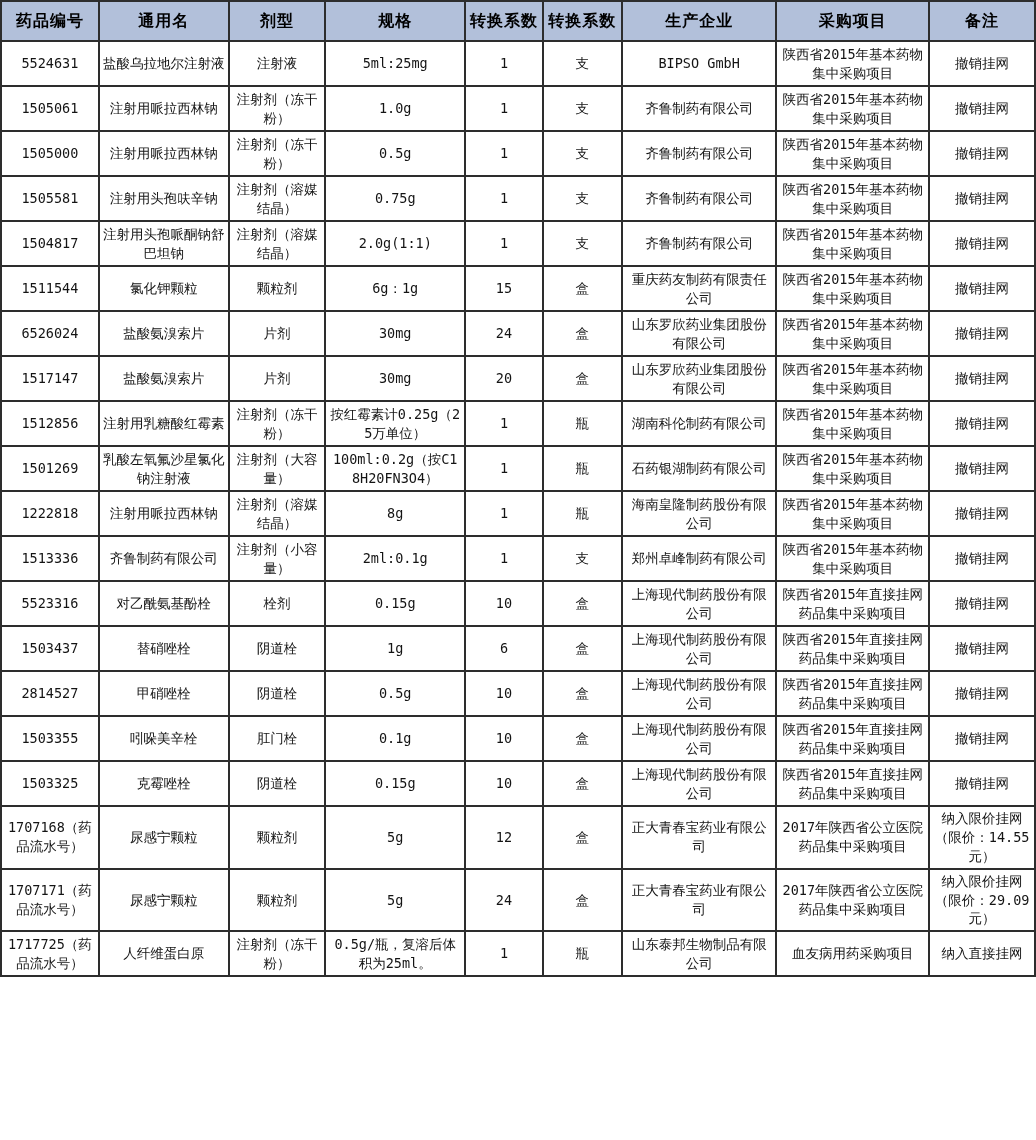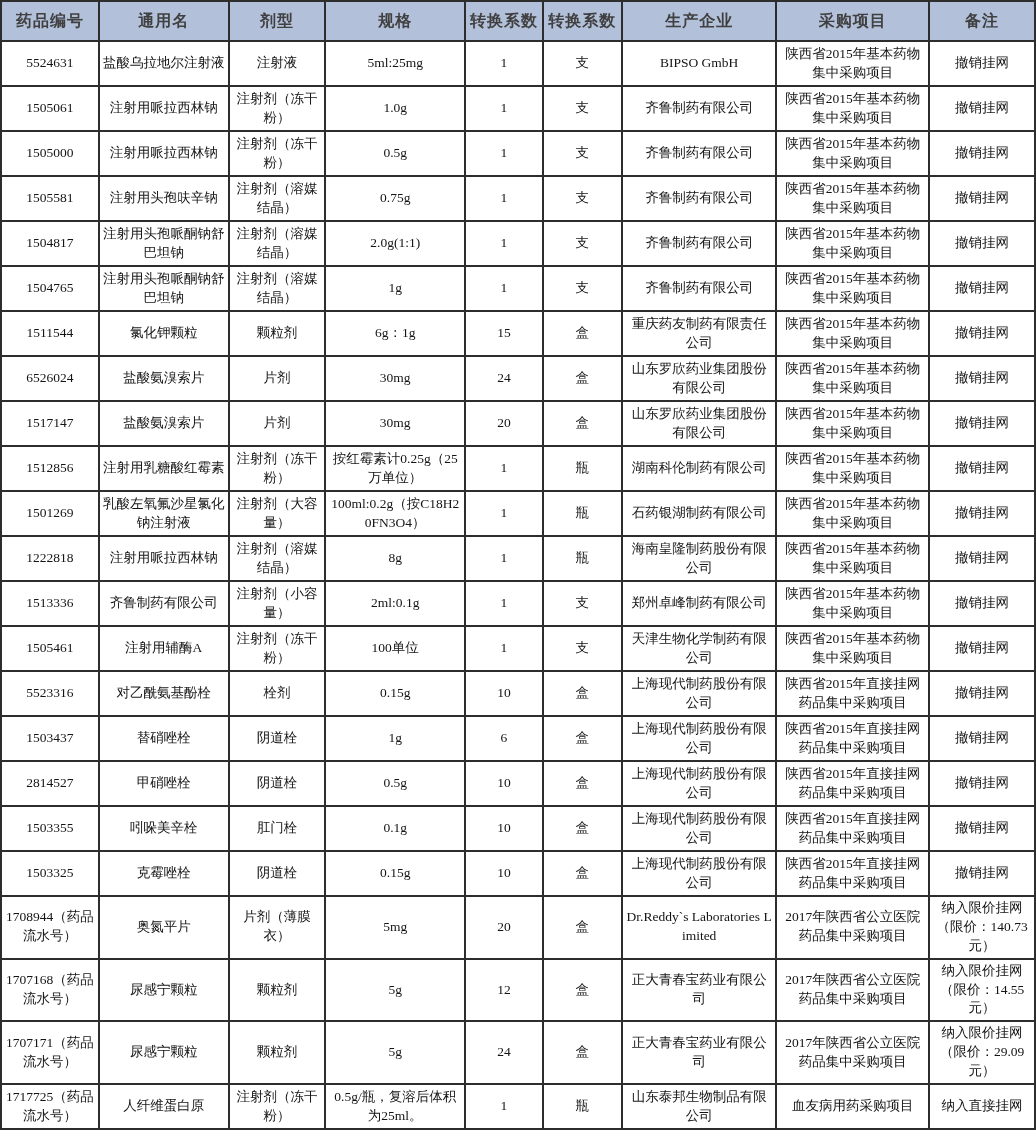--- a/index.html
+++ b/index.html
@@ -26,29 +26,28 @@
     text-align: center;
     vertical-align: middle;
     padding: 2px 3px;
     color: #141414;
     font-size: 13.5px;
     line-height: 1.4;
     word-break: break-all;
   }
   table.drug-table th {
     background: #b2c0da;
-    color: #404040;
+    color: #000000;
     font-size: 16px;
     font-weight: bold;
     height: 34px;
     letter-spacing: 1px;
   }
   table.drug-table tbody tr {
     height: 45px;
-    font-family: Liberation Serif, serif;
   }
   
   col.c-id      { width: 9.46%; }
   col.c-name    { width: 12.55%; }
   col.c-form    { width: 9.36%; }
   col.c-spec    { width: 13.51%; }
   col.c-factor  { width: 7.53%; }
   col.c-unit    { width: 7.63%; }
   col.c-maker   { width: 14.96%; }
   col.c-project { width: 14.77%; }
@@ -133,31 +132,20 @@
           <td>注射用头孢哌酮钠舒巴坦钠</td>
           <td>注射剂（溶媒结晶）</td>
           <td>2.0g(1:1)</td>
           <td>1</td>
           <td>支</td>
           <td>齐鲁制药有限公司</td>
           <td>陕西省2015年基本药物集中采购项目</td>
           <td>撤销挂网</td>
         </tr>
         <tr>
-          <td>1504765</td>
-          <td>注射用头孢哌酮钠舒巴坦钠</td>
-          <td>注射剂（溶媒结晶）</td>
-          <td>1g</td>
-          <td>1</td>
-          <td>支</td>
-          <td>齐鲁制药有限公司</td>
-          <td>陕西省2015年基本药物集中采购项目</td>
-          <td>撤销挂网</td>
-        </tr>
-        <tr>
           <td>1511544</td>
           <td>氯化钾颗粒</td>
           <td>颗粒剂</td>
           <td>6g：1g</td>
           <td>15</td>
           <td>盒</td>
           <td>重庆药友制药有限责任公司</td>
           <td>陕西省2015年基本药物集中采购项目</td>
           <td>撤销挂网</td>
         </tr>
@@ -221,31 +209,20 @@
           <td>齐鲁制药有限公司</td>
           <td>注射剂（小容量）</td>
           <td>2ml:0.1g</td>
           <td>1</td>
           <td>支</td>
           <td>郑州卓峰制药有限公司</td>
           <td>陕西省2015年基本药物集中采购项目</td>
           <td>撤销挂网</td>
         </tr>
         <tr>
-          <td>1505461</td>
-          <td>注射用辅酶A</td>
-          <td>注射剂（冻干粉）</td>
-          <td>100单位</td>
-          <td>1</td>
-          <td>支</td>
-          <td>天津生物化学制药有限公司</td>
-          <td>陕西省2015年基本药物集中采购项目</td>
-          <td>撤销挂网</td>
-        </tr>
-        <tr>
           <td>5523316</td>
           <td>对乙酰氨基酚栓</td>
           <td>栓剂</td>
           <td>0.15g</td>
           <td>10</td>
           <td>盒</td>
           <td>上海现代制药股份有限公司</td>
           <td>陕西省2015年直接挂网药品集中采购项目</td>
           <td>撤销挂网</td>
         </tr>
@@ -287,31 +264,20 @@
           <td>克霉唑栓</td>
           <td>阴道栓</td>
           <td>0.15g</td>
           <td>10</td>
           <td>盒</td>
           <td>上海现代制药股份有限公司</td>
           <td>陕西省2015年直接挂网药品集中采购项目</td>
           <td>撤销挂网</td>
         </tr>
         <tr>
-          <td>1708944（药品流水号）</td>
-          <td>奥氮平片</td>
-          <td>片剂（薄膜衣）</td>
-          <td>5mg</td>
-          <td>20</td>
-          <td>盒</td>
-          <td>Dr.Reddy`s Laboratories Limited</td>
-          <td>2017年陕西省公立医院药品集中采购项目</td>
-          <td>纳入限价挂网（限价：140.73元）</td>
-        </tr>
-        <tr>
           <td>1707168（药品流水号）</td>
           <td>尿感宁颗粒</td>
           <td>颗粒剂</td>
           <td>5g</td>
           <td>12</td>
           <td>盒</td>
           <td>正大青春宝药业有限公司</td>
           <td>2017年陕西省公立医院药品集中采购项目</td>
           <td>纳入限价挂网（限价：14.55元）</td>
         </tr>

